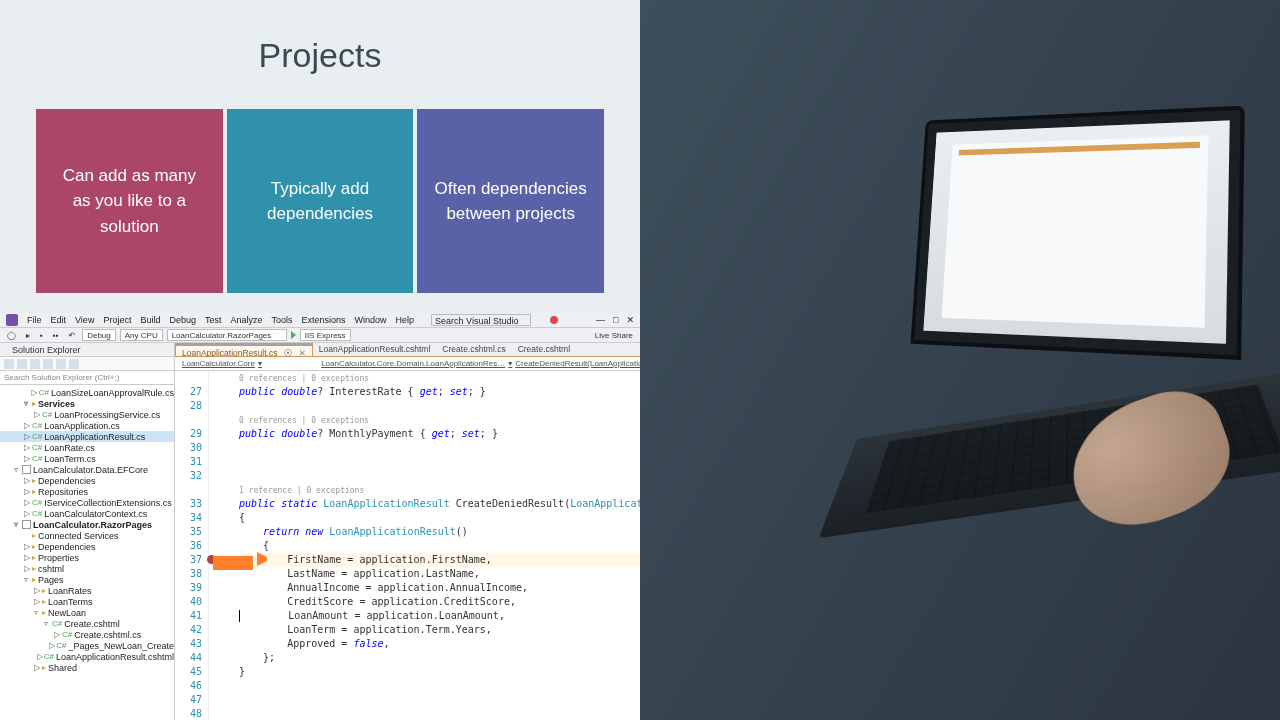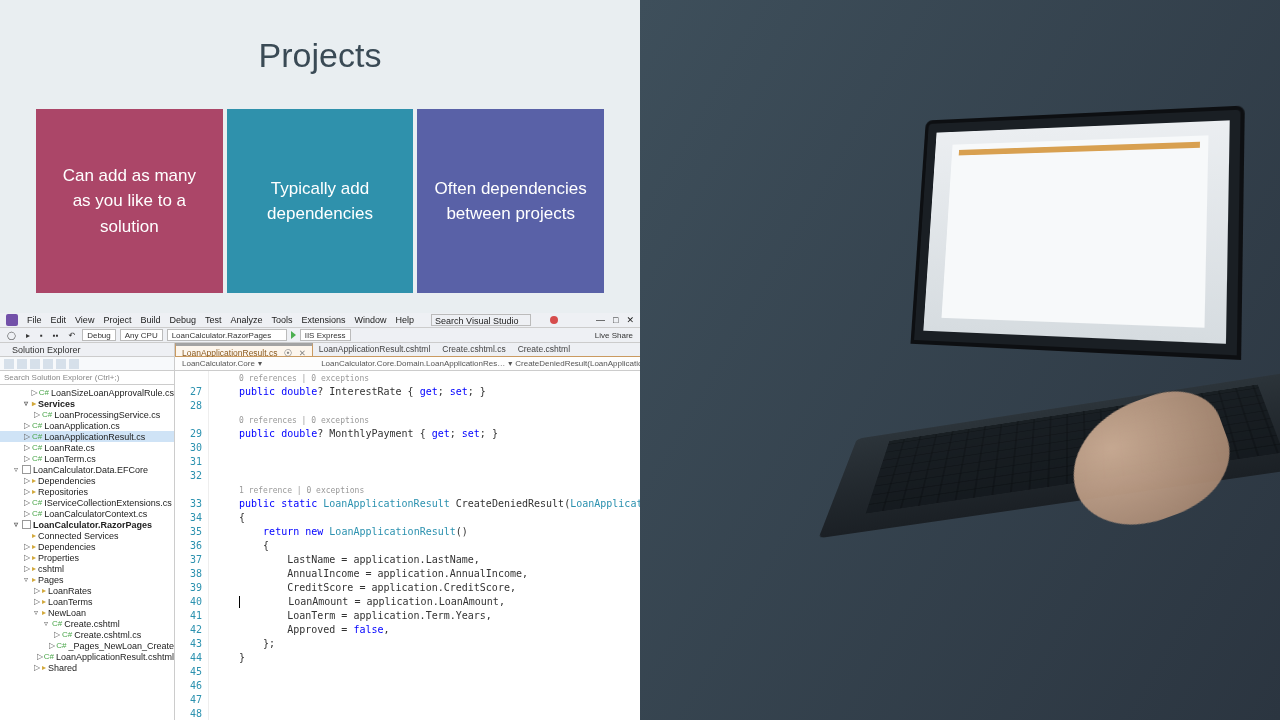--- a/index.html
+++ b/index.html
@@ -39,28 +39,28 @@
 .tr.bold { font-weight:600; }
 .tr .ic-cs { color:#4aa64a; font-size:8px; margin-right:2px; }
 .tr .ic-fold { color:#d2a83a; font-size:8px; margin-right:2px; }
 .tr .ic-box { width:9px; height:9px; border:1px solid #999; margin-right:2px; }
 .pad { display:inline-block; }
 .editor-area { flex:1; display:flex; flex-direction:column; background:#fff; }
 .tabs { height:14px; display:flex; align-items:flex-end; background:#eef0f4; border-bottom:1px solid #ca9a60; }
 .tab { height:14px; padding:0 6px; font-size:8.5px; line-height:14px; background:#eef0f4; color:#444; }
 .tab.active { background:#fdf6ed; border-top:4px solid #a3a3a3; border-left:1px solid #ca9a60; border-right:1px solid #ca9a60; color:#8a5a20; }
 .tab .x { margin-left:4px; color:#888; }
-.crumb { height:14px; display:flex; align-items:center; font-size:8px; border-bottom:1px solid #ccc; padding:0 4px; background:#fdfdfd; color:#555; }
+.crumb { height:14px; display:flex; align-items:center; font-size:8px; border-bottom:1px solid #ccc; padding:0 4px; background:#fdfdfd; color:#555;text-decoration:underline; }
 .crumb span { padding:0 3px; }
 .code-pane { flex:1; display:flex; font-family:Consolas,monospace; font-size:10px; line-height:14px; position:relative; background:#fff; }
 .gutter { width:34px; text-align:right; padding-right:6px; color:#2b91af; background:#fff; border-right:1px solid #eee; }
 .gutter div { height:14px; }
 .code-lines { flex:1; padding-left:30px; position:relative; }
 .code-lines div { height:14px; white-space:pre; }
-.kw { color:#0000ff; }
+.kw { color:#0000ff;font-style:italic; }
 .typ { color:#2b91af; }
 .com { color:#999; font-size:8px; }
 .highlight-line { background:#fef8e7; }
 .arrow { position:absolute; left:-26px; top:0; width:52px; height:10px; }
 .arrow-line { height:3px; background:#ff7f2a; width:40px; margin-top:3px; }
 .arrow-head { width:0; height:0; border-left:10px solid #ff7f2a; border-top:5px solid transparent; border-bottom:5px solid transparent; position:absolute; right:-2px; top:-1px; }
 .bp { width:9px; height:9px; background:#b74040; border-radius:50%; position:absolute; left:-32px; top:2px; }
 .cursor { display:inline-block; width:1px; height:12px; background:#000; vertical-align:middle; }
 
 .laptop { position:absolute; width:340px; height:240px; right:40px; top:110px; background:#1a1f24; border-radius:8px 8px 0 0; border:4px solid #0d0f12; transform:perspective(800px) rotateY(-18deg) rotateX(8deg); }
@@ -339,20 +339,21 @@
               <div style="position: relative;"><span class="com">0 references | 0 exceptions</span></div>
               <div style="position: relative;"><span class="kw">public</span> <span class="kw">double</span>? MonthlyPayment { <span class="kw">get</span>; <span class="kw">set</span>; }</div>
               <div style="position: relative;"></div>
               <div style="position: relative;"></div>
               <div style="position: relative;"></div>
               <div style="position: relative;"><span class="com">1 reference | 0 exceptions</span></div>
               <div style="position: relative;"><span class="kw">public</span> <span class="kw">static</span> <span class="typ">LoanApplicationResult</span> CreateDeniedResult(<span class="typ">LoanApplication</span> appli</div>
               <div style="position: relative;">{</div>
               <div style="position: relative;">    <span class="kw">return</span> <span class="kw">new</span> <span class="typ">LoanApplicationResult</span>()</div>
               <div style="position: relative;">    {</div>
+              <div class="highlight-line" style="position: relative;">        FirstName = application.FirstName,<span class="bp"></span><span class="arrow"><div class="arrow-line"></div><div class="arrow-head"></div></span></div>
               <div style="position: relative;">        LastName = application.LastName,</div>
               <div style="position: relative;">        AnnualIncome = application.AnnualIncome,</div>
               <div style="position: relative;">        CreditScore = application.CreditScore,</div>
               <div style="position: relative;"><span class="cursor"></span>        LoanAmount = application.LoanAmount,</div>
               <div style="position: relative;">        LoanTerm = application.Term.Years,</div>
               <div style="position: relative;">        Approved = <span class="kw">false</span>,</div>
               <div style="position: relative;">    };</div>
               <div style="position: relative;">}</div>
               <div style="position: relative;"></div>
               <div style="position: relative;"></div>

